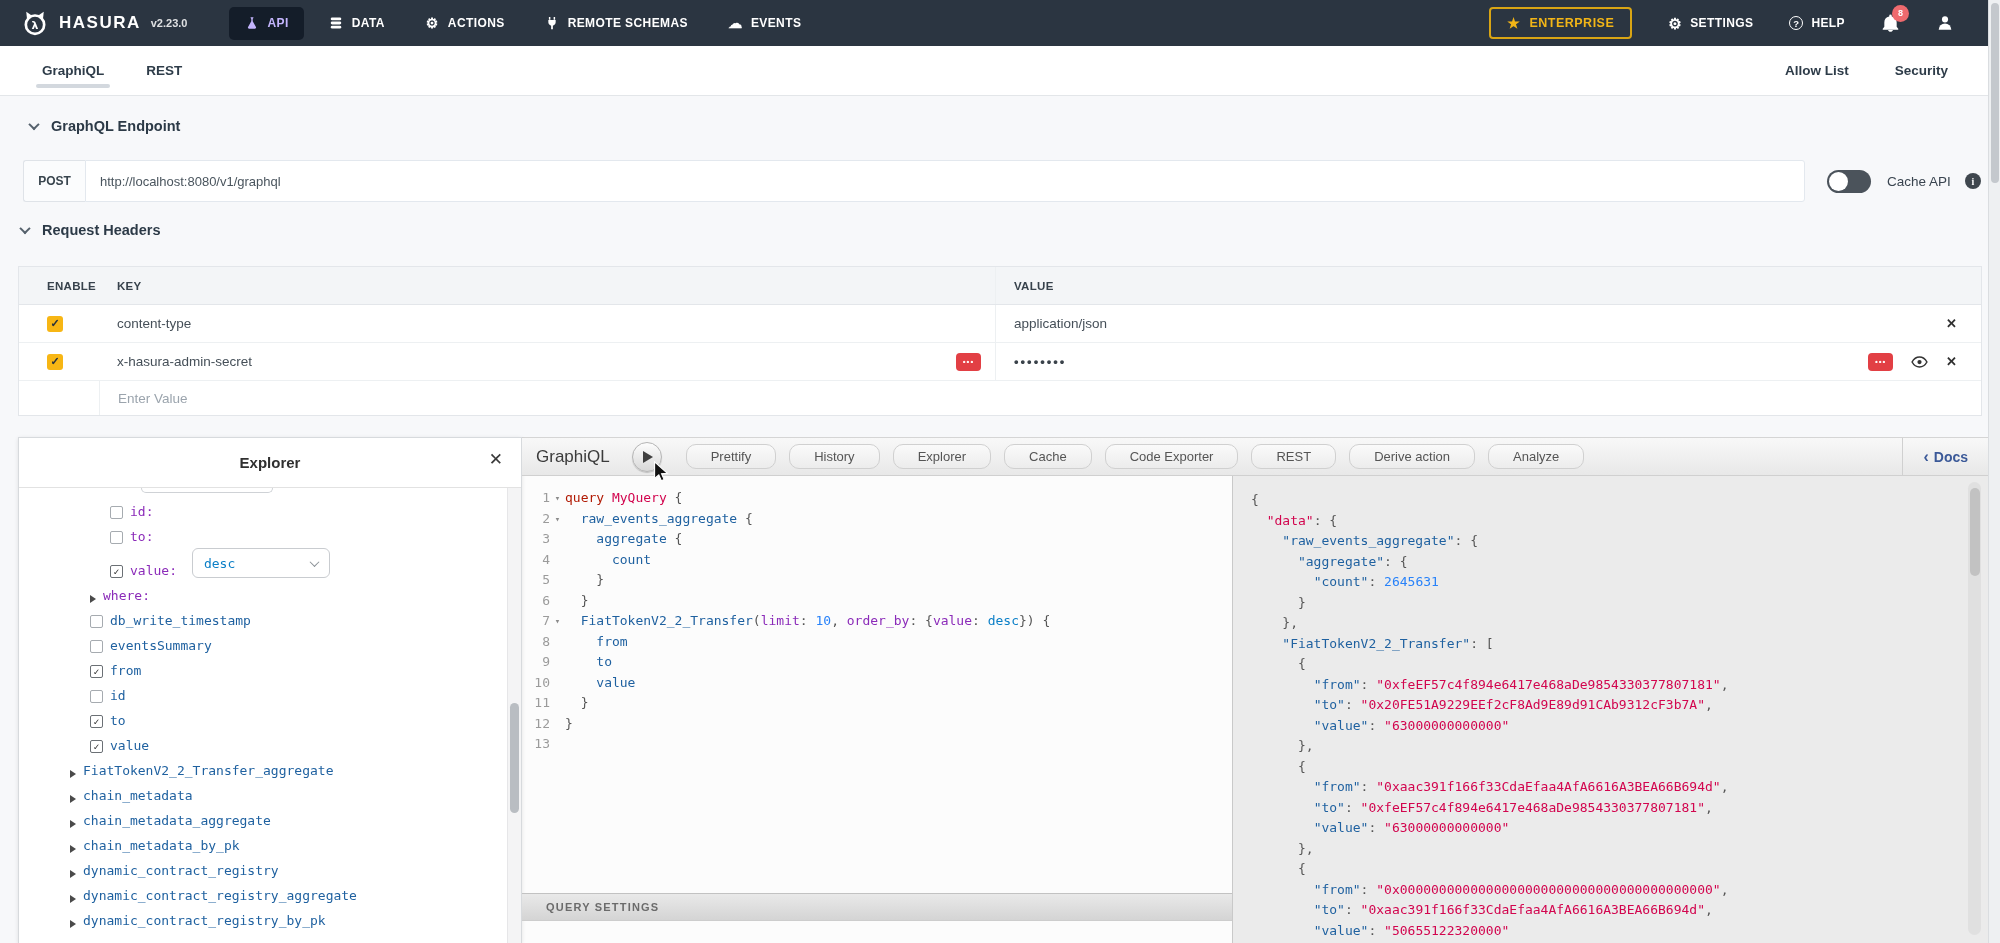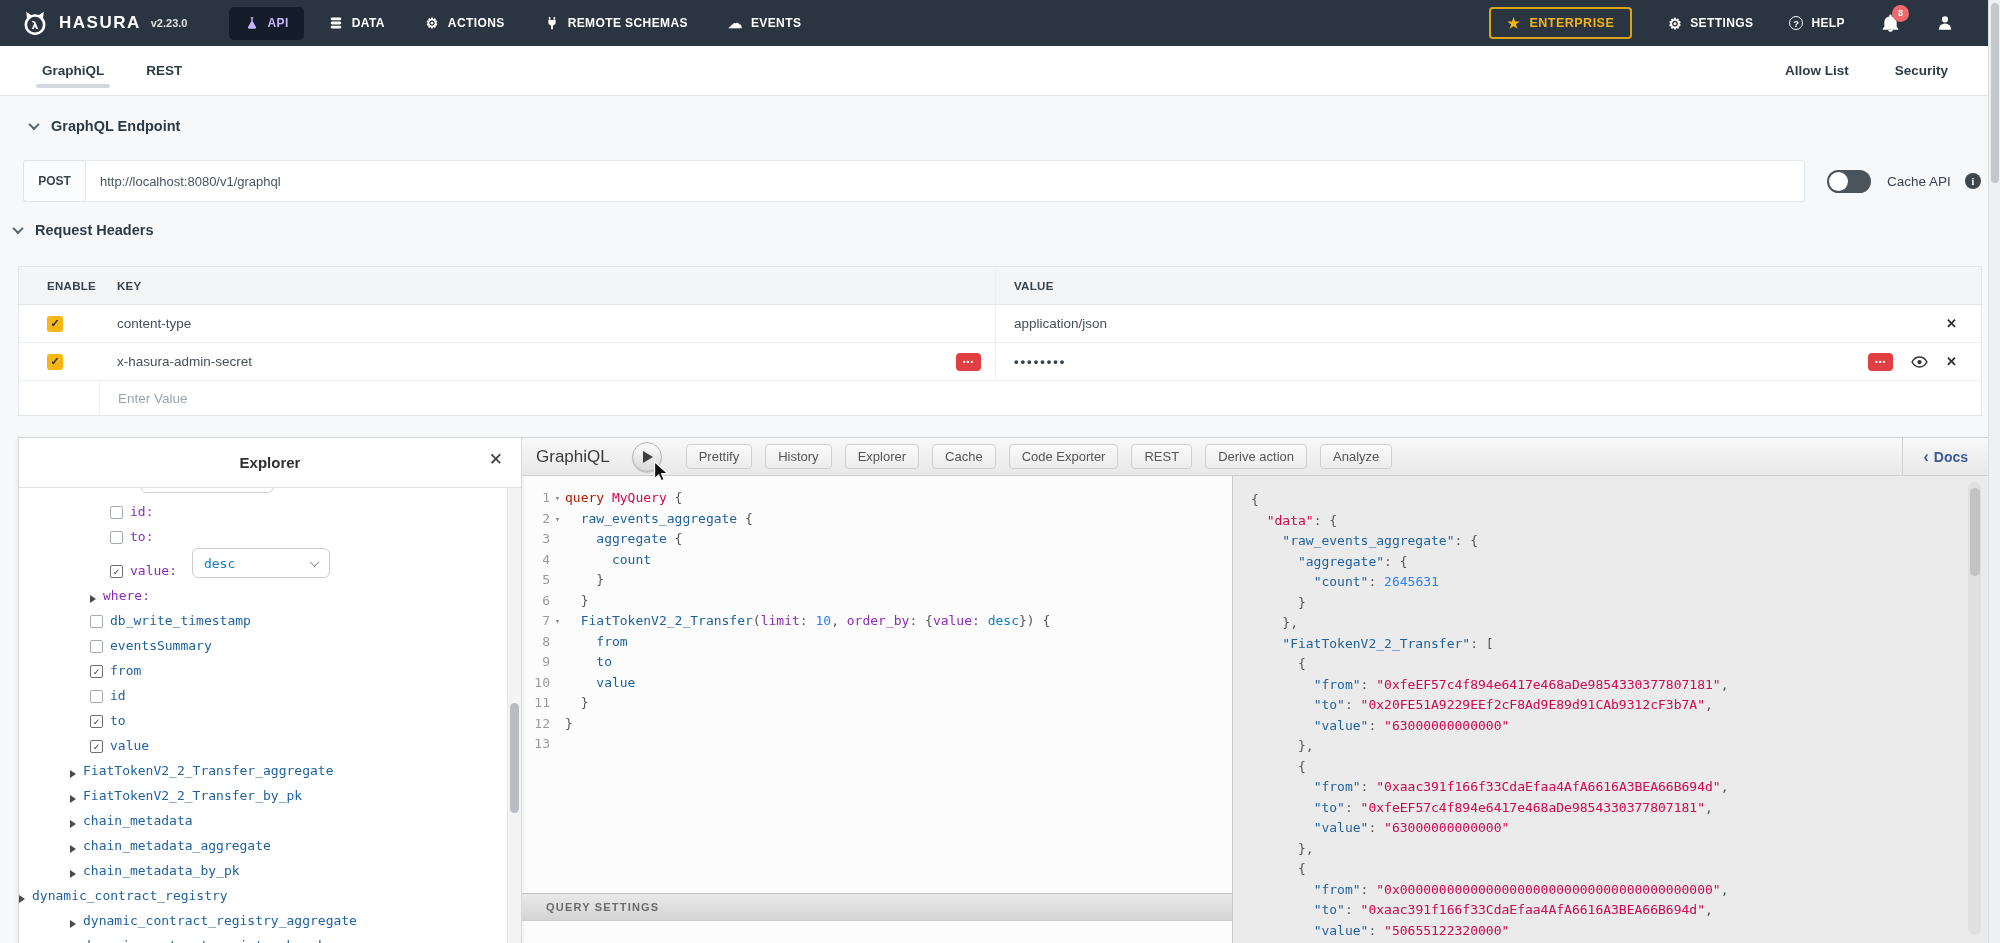--- a/index.html
+++ b/index.html
@@ -85,21 +85,21 @@
   .sel-caret { margin-left:auto; width:7px; height:7px; border-right:1.5px solid #8a9096; border-bottom:1.5px solid #8a9096; transform:rotate(45deg) translate(-1px,-1px); }
   .exp-scrollbar { position:absolute; top:50px; right:0; width:14px; bottom:0; background:#f4f4f5; border-left:1px solid #e6e6e8; }
   .exp-thumb { position:absolute; left:2px; width:9px; top:215px; height:110px; background:#b9bdc2; border-radius:5px; }
 
   .gql-main { position:absolute; left:522px; right:12px; top:437px; bottom:0; background:#fbfbfb; border-top:1px solid #d5d5d5; }
   .gql-toolbar { position:absolute; top:0; left:0; right:0; height:38px; background:linear-gradient(#f8f8f8,#e8e8e8); border-bottom:1px solid #d0d0d0; display:flex; align-items:center; padding-left:14px; z-index:3; }
   .gql-title { font-size:17px; color:#3b3b3b; }
   .play-btn { width:30px; height:30px; border-radius:50%; border:1px solid #b5b5b5; background:linear-gradient(#fdfdfd,#d8d8d8); margin-left:22px; display:flex; align-items:center; justify-content:center; box-shadow:0 1px 1px rgba(0,0,0,.18); cursor:pointer; flex:none; }
   .play-tri { width:0; height:0; border-left:10px solid #3f3f3f; border-top:6.5px solid transparent; border-bottom:6.5px solid transparent; margin-left:3px; }
   .gql-buttons { display:flex; gap:13px; margin-left:24px; }
-  .tbtn { font-size:13px; color:#555; background:linear-gradient(#fafafa,#ececec); border:1px solid #d0d0d0; border-radius:4px; padding:4px 12px; cursor:pointer; font-family:inherit; white-space:nowrap; }
+  .tbtn { font-size:13px; color:#555; background:linear-gradient(#fafafa,#ececec); border:1px solid #d0d0d0; border-radius:10px; padding:4px 24px; cursor:pointer; font-family:inherit; white-space:nowrap; }
   .docs-link { margin-left:auto; height:100%; display:flex; align-items:center; border-left:1px solid #d0d0d0; padding:0 20px; color:#3b5998; font-size:14px; font-weight:bold; gap:5px; cursor:pointer; }
   .docs-chev { font-size:16px; }
 
   .panes { position:absolute; top:38px; left:0; right:0; bottom:0; }
   .editor { position:absolute; left:0; top:0; width:710px; bottom:0; background:#fcfcfc; padding-top:12px; cursor:text; }
   .code-line { display:flex; height:20.5px; font-family:"DejaVu Sans Mono", monospace; font-size:13px; line-height:20.5px; }
   .gut-num { width:28px; text-align:right; color:#9b9b9b; flex:none; }
   .gut-fold { width:15px; text-align:center; color:#8b8b8b; font-size:9px; flex:none; line-height:20.5px; }
   .code-text { white-space:pre; }
   .kw{color:#B11A04;} .def{color:#D2054E;} .prop{color:#1F61A0;} .attr{color:#8B2BB9;}
@@ -227,21 +227,21 @@
   <div class="endpoint-row">
     <div class="post-box">POST</div>
     <input class="url-input" readonly="" value="http://localhost:8080/v1/graphql" style="">
     <div class="toggle">
         <div class="knob"></div>
       </div>
     <span class="relay-label">Cache API</span>
     <span class="info-dot">i</span>
   </div>
 
-  <div class="section-head" id="headers-head" style="top:222px;left:14px;">
+  <div class="section-head" id="headers-head" style="top:222px;left:21px;">
     <span class="chev"></span>
     <span class="sec-title">Request Headers</span>
   </div>
   <div class="headers-table" id="headers-table">
       <div class="ht-row ht-head">
         <div class="cell cell-enable">ENABLE</div>
         <div class="cell cell-key">KEY</div>
         <div class="cell cell-value">VALUE</div>
       </div>
       <div class="ht-row">
@@ -339,35 +339,31 @@
         <div class="exp-row" style="padding-left: 71px;">
           <span class="exp-chk checked">✓</span>
           <span class="lbl-field">value</span>
         </div>
         <div class="exp-row" style="padding-left: 51px;">
           <span class="exp-arrow"></span>
           <span class="lbl-field">FiatTokenV2_2_Transfer_aggregate</span>
         </div>
         <div class="exp-row" style="padding-left: 51px;">
           <span class="exp-arrow"></span>
-          <span class="lbl-field">FiatTokenV2_2_Transfer_by_pk</span>
-        </div>
-        <div class="exp-row" style="padding-left: 51px;">
-          <span class="exp-arrow"></span>
           <span class="lbl-field">chain_metadata</span>
         </div>
         <div class="exp-row" style="padding-left: 51px;">
           <span class="exp-arrow"></span>
           <span class="lbl-field">chain_metadata_aggregate</span>
         </div>
         <div class="exp-row" style="padding-left: 51px;">
           <span class="exp-arrow"></span>
           <span class="lbl-field">chain_metadata_by_pk</span>
         </div>
-        <div class="exp-row" style="">
+        <div class="exp-row" style="padding-left: 51px;">
           <span class="exp-arrow"></span>
           <span class="lbl-field">dynamic_contract_registry</span>
         </div>
         <div class="exp-row" style="padding-left: 51px;">
           <span class="exp-arrow"></span>
           <span class="lbl-field">dynamic_contract_registry_aggregate</span>
         </div>
         <div class="exp-row" style="padding-left: 51px;">
           <span class="exp-arrow"></span>
           <span class="lbl-field">dynamic_contract_registry_by_pk</span>

